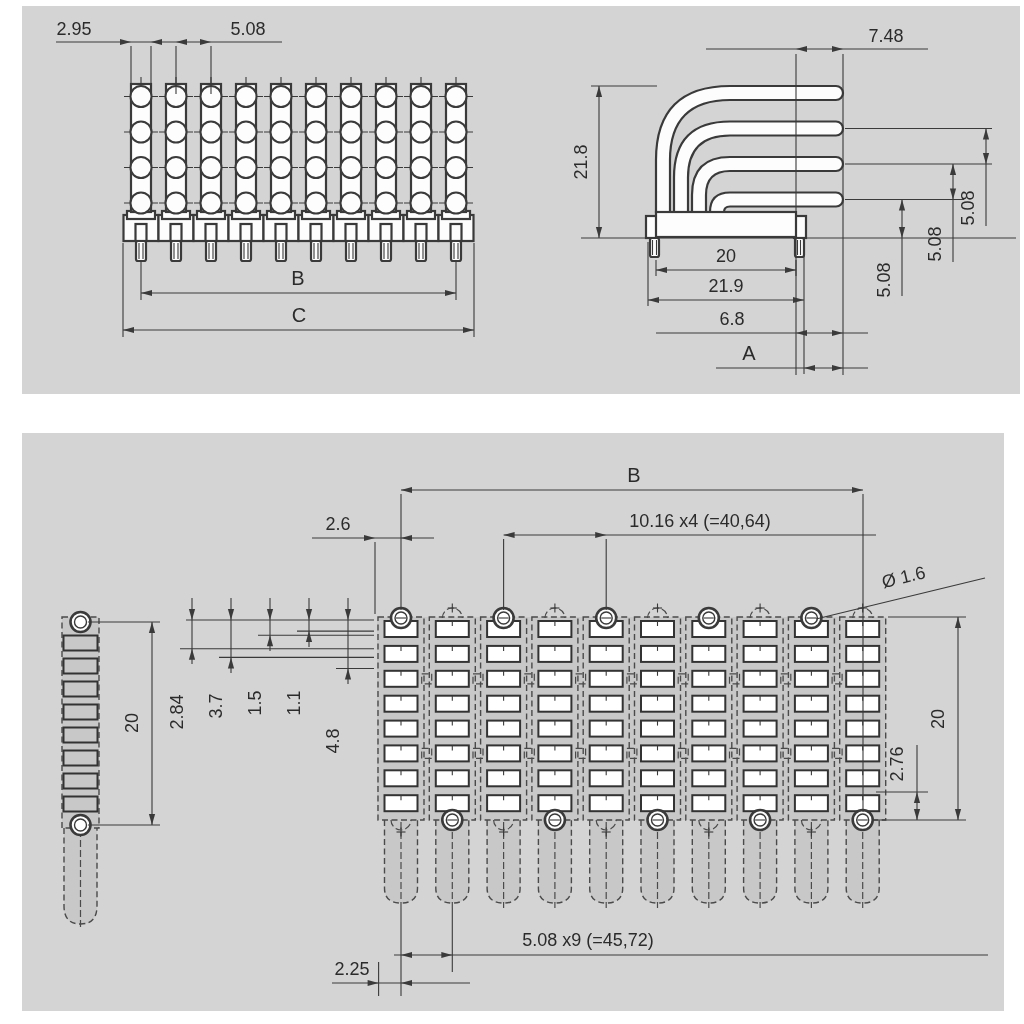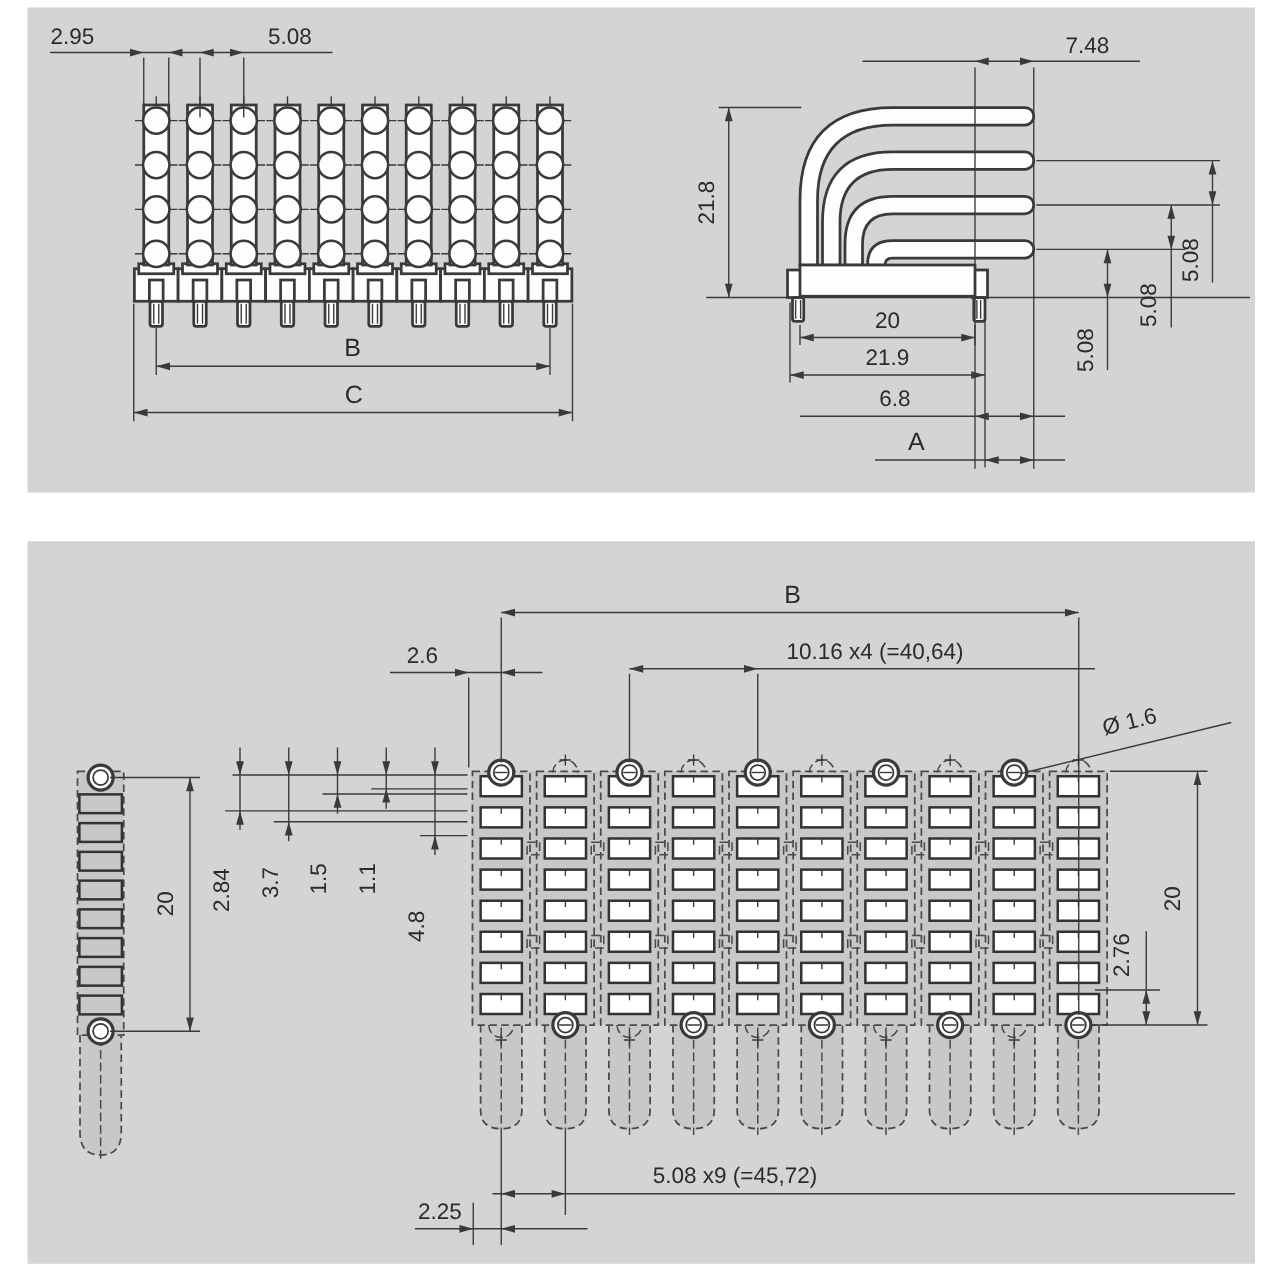--- a/index.html
+++ b/index.html
@@ -1,19 +1,19 @@
 <!DOCTYPE html>
 <html><head>
 <meta charset="utf-8">
 <style>
   html,body{margin:0;padding:0;background:#ffffff;}
   #page{position:relative;width:1024px;height:1024px;background:#ffffff;overflow:hidden;
         font-family:"Liberation Sans",sans-serif;}
   .panel{position:absolute;background:#d4d4d4;}
-  #panel-top{left:22px;top:6px;width:982px;height:388px;}
+  #panel-top{left:22px;top:6px;width:982px;height:388px;padding-left:16px;}
   #panel-bottom{left:22px;top:433px;width:982px;height:578px;}
   svg{display:block;}
   .w{fill:#fdfdfd;stroke:#3a3a3a;stroke-width:2.2;}
   .w2{fill:#fdfdfd;stroke:#3a3a3a;stroke-width:2;}
   .t{stroke:#3a3a3a;stroke-width:1.1;fill:none;}
   .d{stroke:#4a4a4a;stroke-width:1.4;fill:none;stroke-dasharray:6 3.5;}
   .df{fill:#c8c8c8;stroke:#4a4a4a;stroke-width:1.4;stroke-dasharray:6 3.5;}
   .field{fill:#c8c8c8;}
   .padw{fill:#ffffff;stroke:#333333;stroke-width:2;}
   .padg{fill:#c8c8c8;stroke:#333333;stroke-width:2;}

